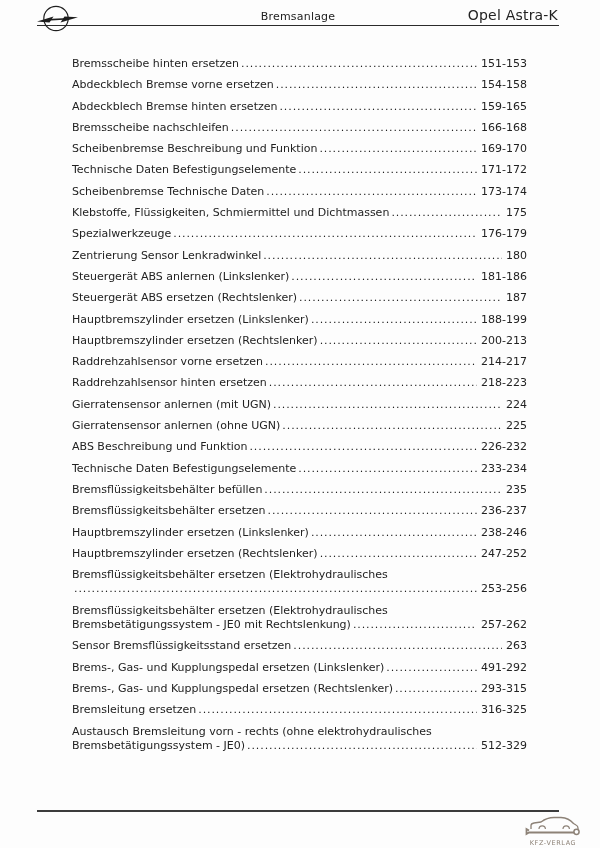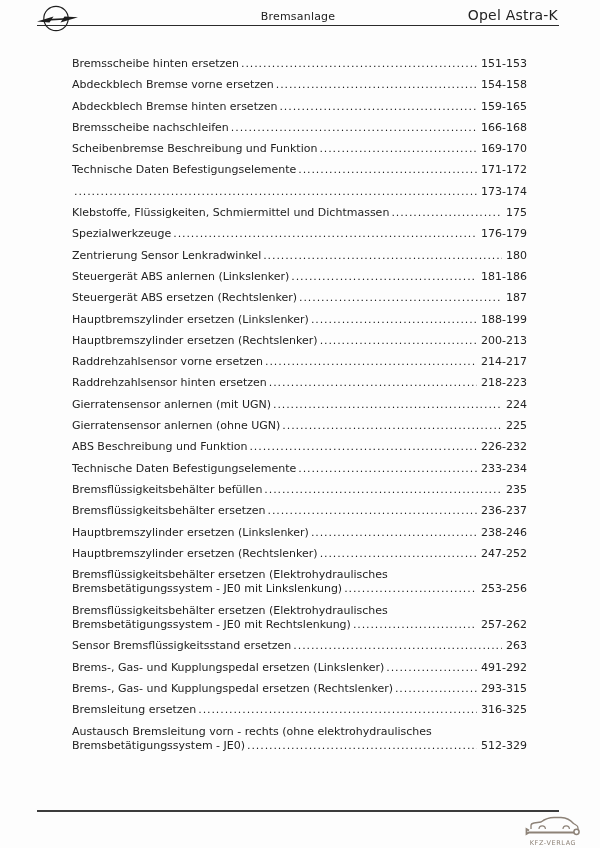--- a/index.html
+++ b/index.html
@@ -116,20 +116,21 @@
       </div>
       <div class="toc-entry">
         <div class="toc-line">
           <span class="toc-label">Technische Daten Befestigungselemente</span>
           <span class="leader">............................................................................................................................................................................................................................</span>
           <span class="toc-page">171-172</span>
         </div>
       </div>
       <div class="toc-entry">
         <div class="toc-line">
+          <span class="toc-label">Scheibenbremse Technische Daten</span>
           <span class="leader">............................................................................................................................................................................................................................</span>
           <span class="toc-page">173-174</span>
         </div>
       </div>
       <div class="toc-entry">
         <div class="toc-line">
           <span class="toc-label">Klebstoffe, Flüssigkeiten, Schmiermittel und Dichtmassen</span>
           <span class="leader">............................................................................................................................................................................................................................</span>
           <span class="toc-page">175</span>
         </div>
@@ -242,21 +243,20 @@
       <div class="toc-entry">
         <div class="toc-line">
           <span class="toc-label">Hauptbremszylinder ersetzen (Rechtslenker)</span>
           <span class="leader">............................................................................................................................................................................................................................</span>
           <span class="toc-page">247-252</span>
         </div>
       </div>
       <div class="toc-entry">
         <div class="toc-line-first">Bremsflüssigkeitsbehälter ersetzen (Elektrohydraulisches</div>
         <div class="toc-line">
-          <span class="toc-label">Bremsbetätigungssystem - JE0 mit Linkslenkung)</span>
           <span class="leader">............................................................................................................................................................................................................................</span>
           <span class="toc-page">253-256</span>
         </div>
       </div>
       <div class="toc-entry">
         <div class="toc-line-first">Bremsflüssigkeitsbehälter ersetzen (Elektrohydraulisches</div>
         <div class="toc-line">
           <span class="toc-label">Bremsbetätigungssystem - JE0 mit Rechtslenkung)</span>
           <span class="leader">............................................................................................................................................................................................................................</span>
           <span class="toc-page">257-262</span>

